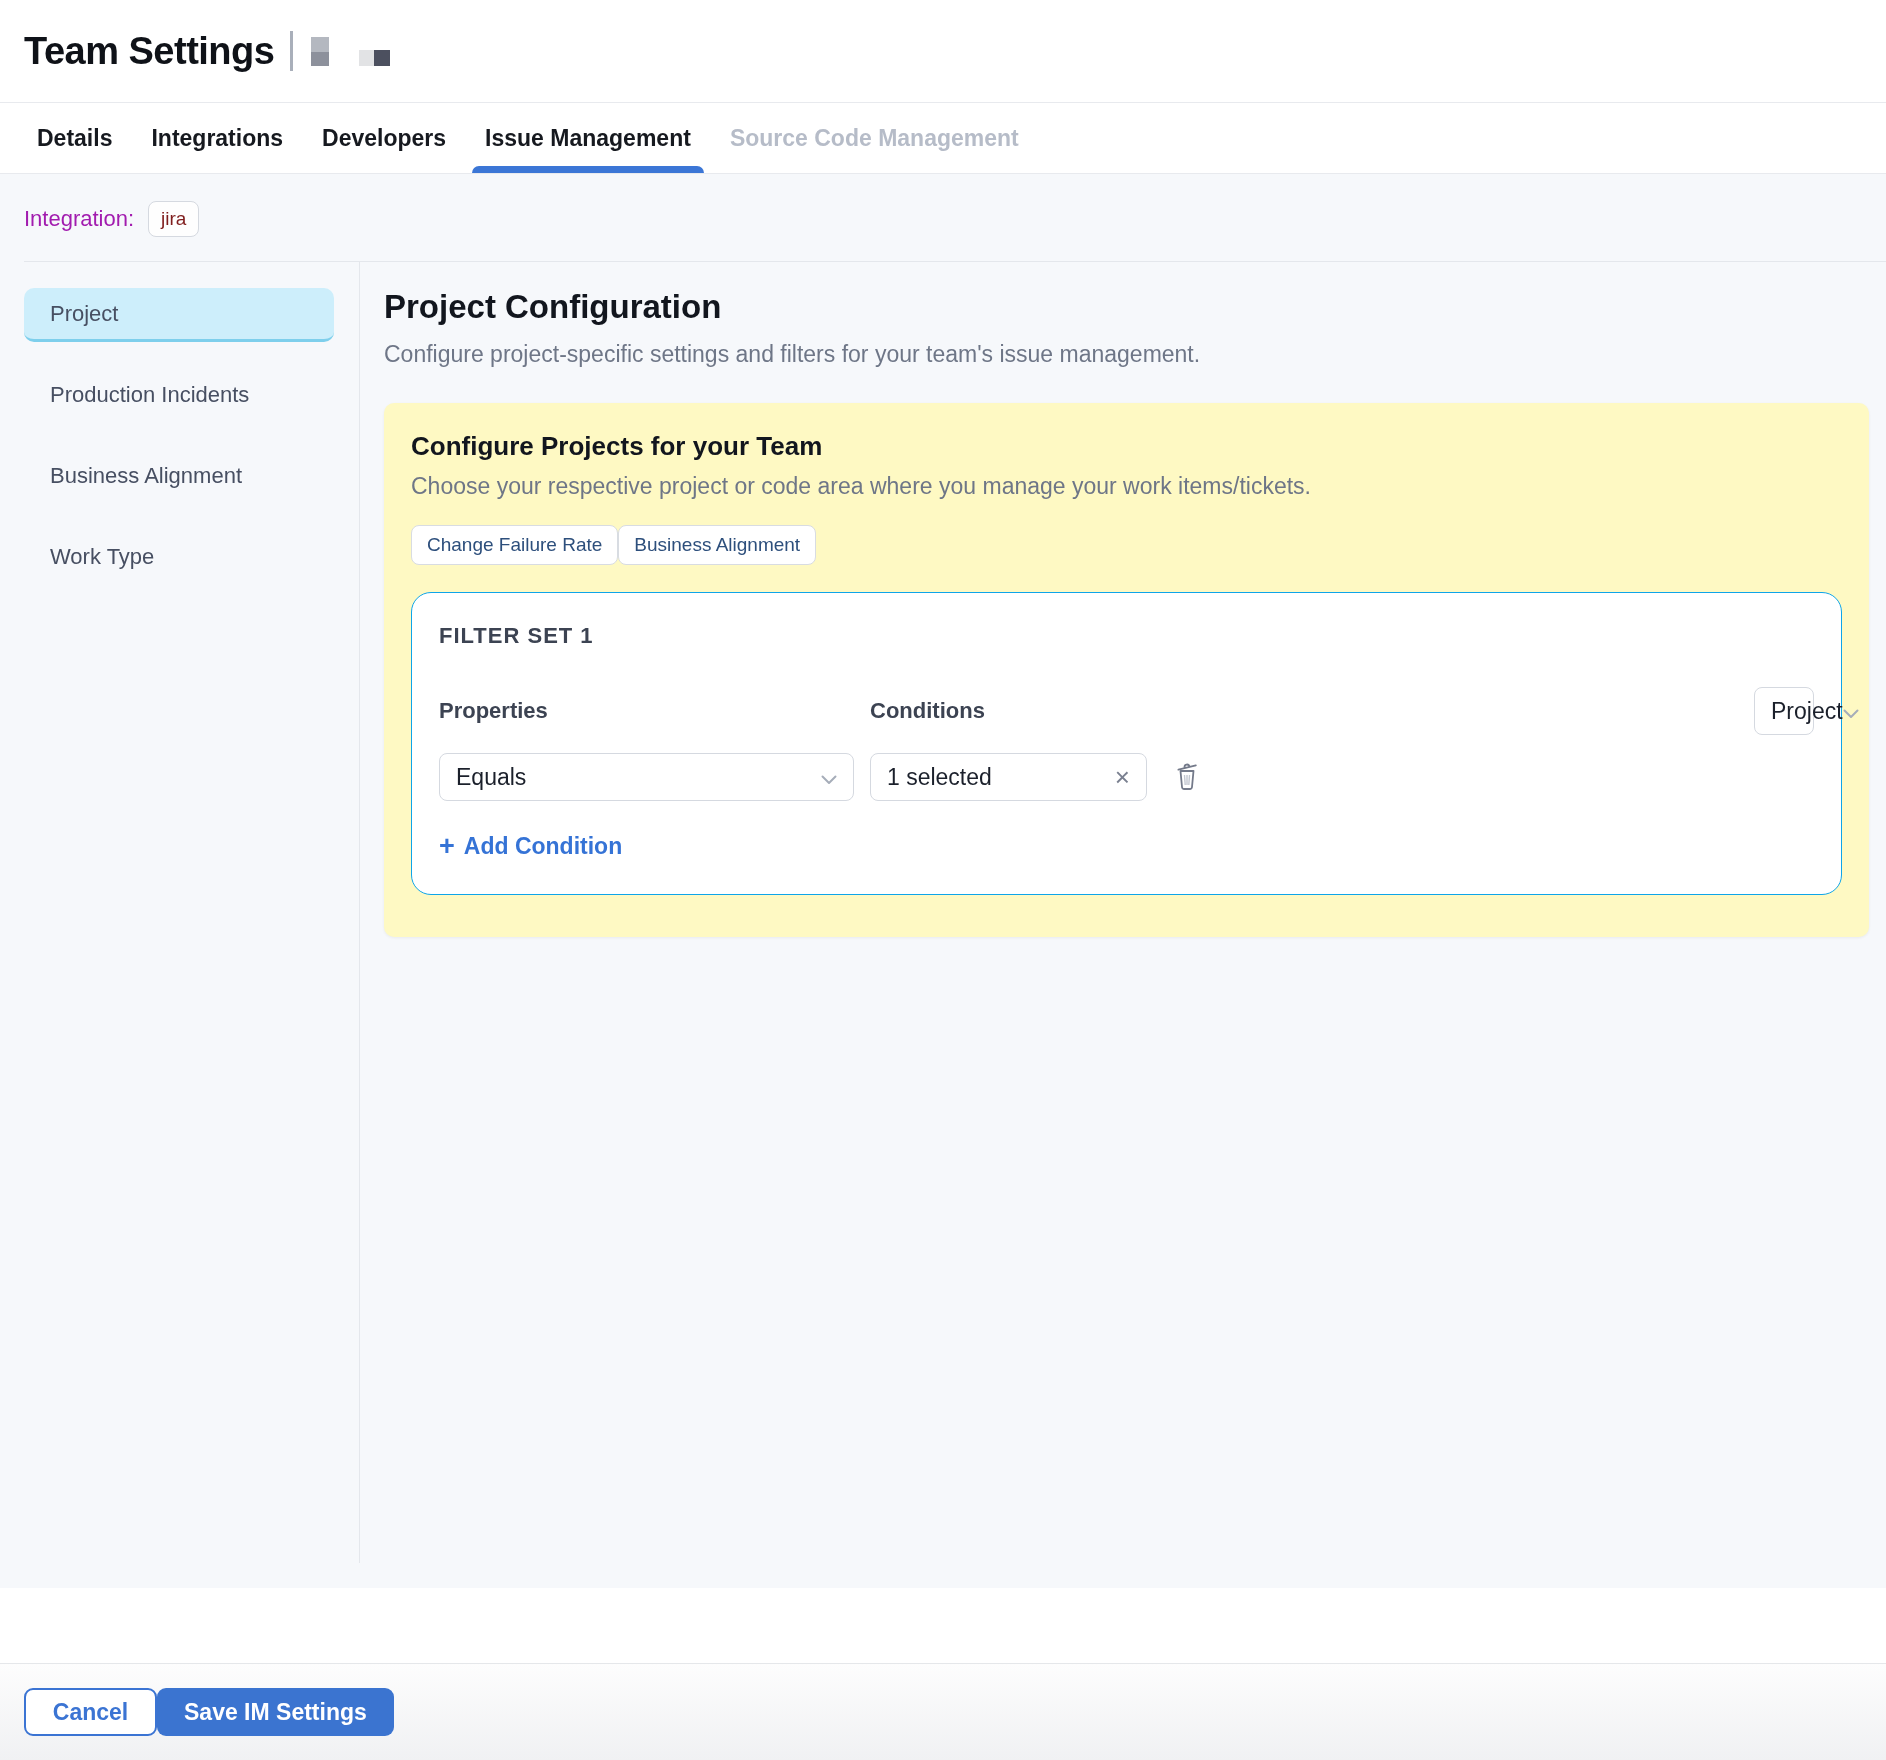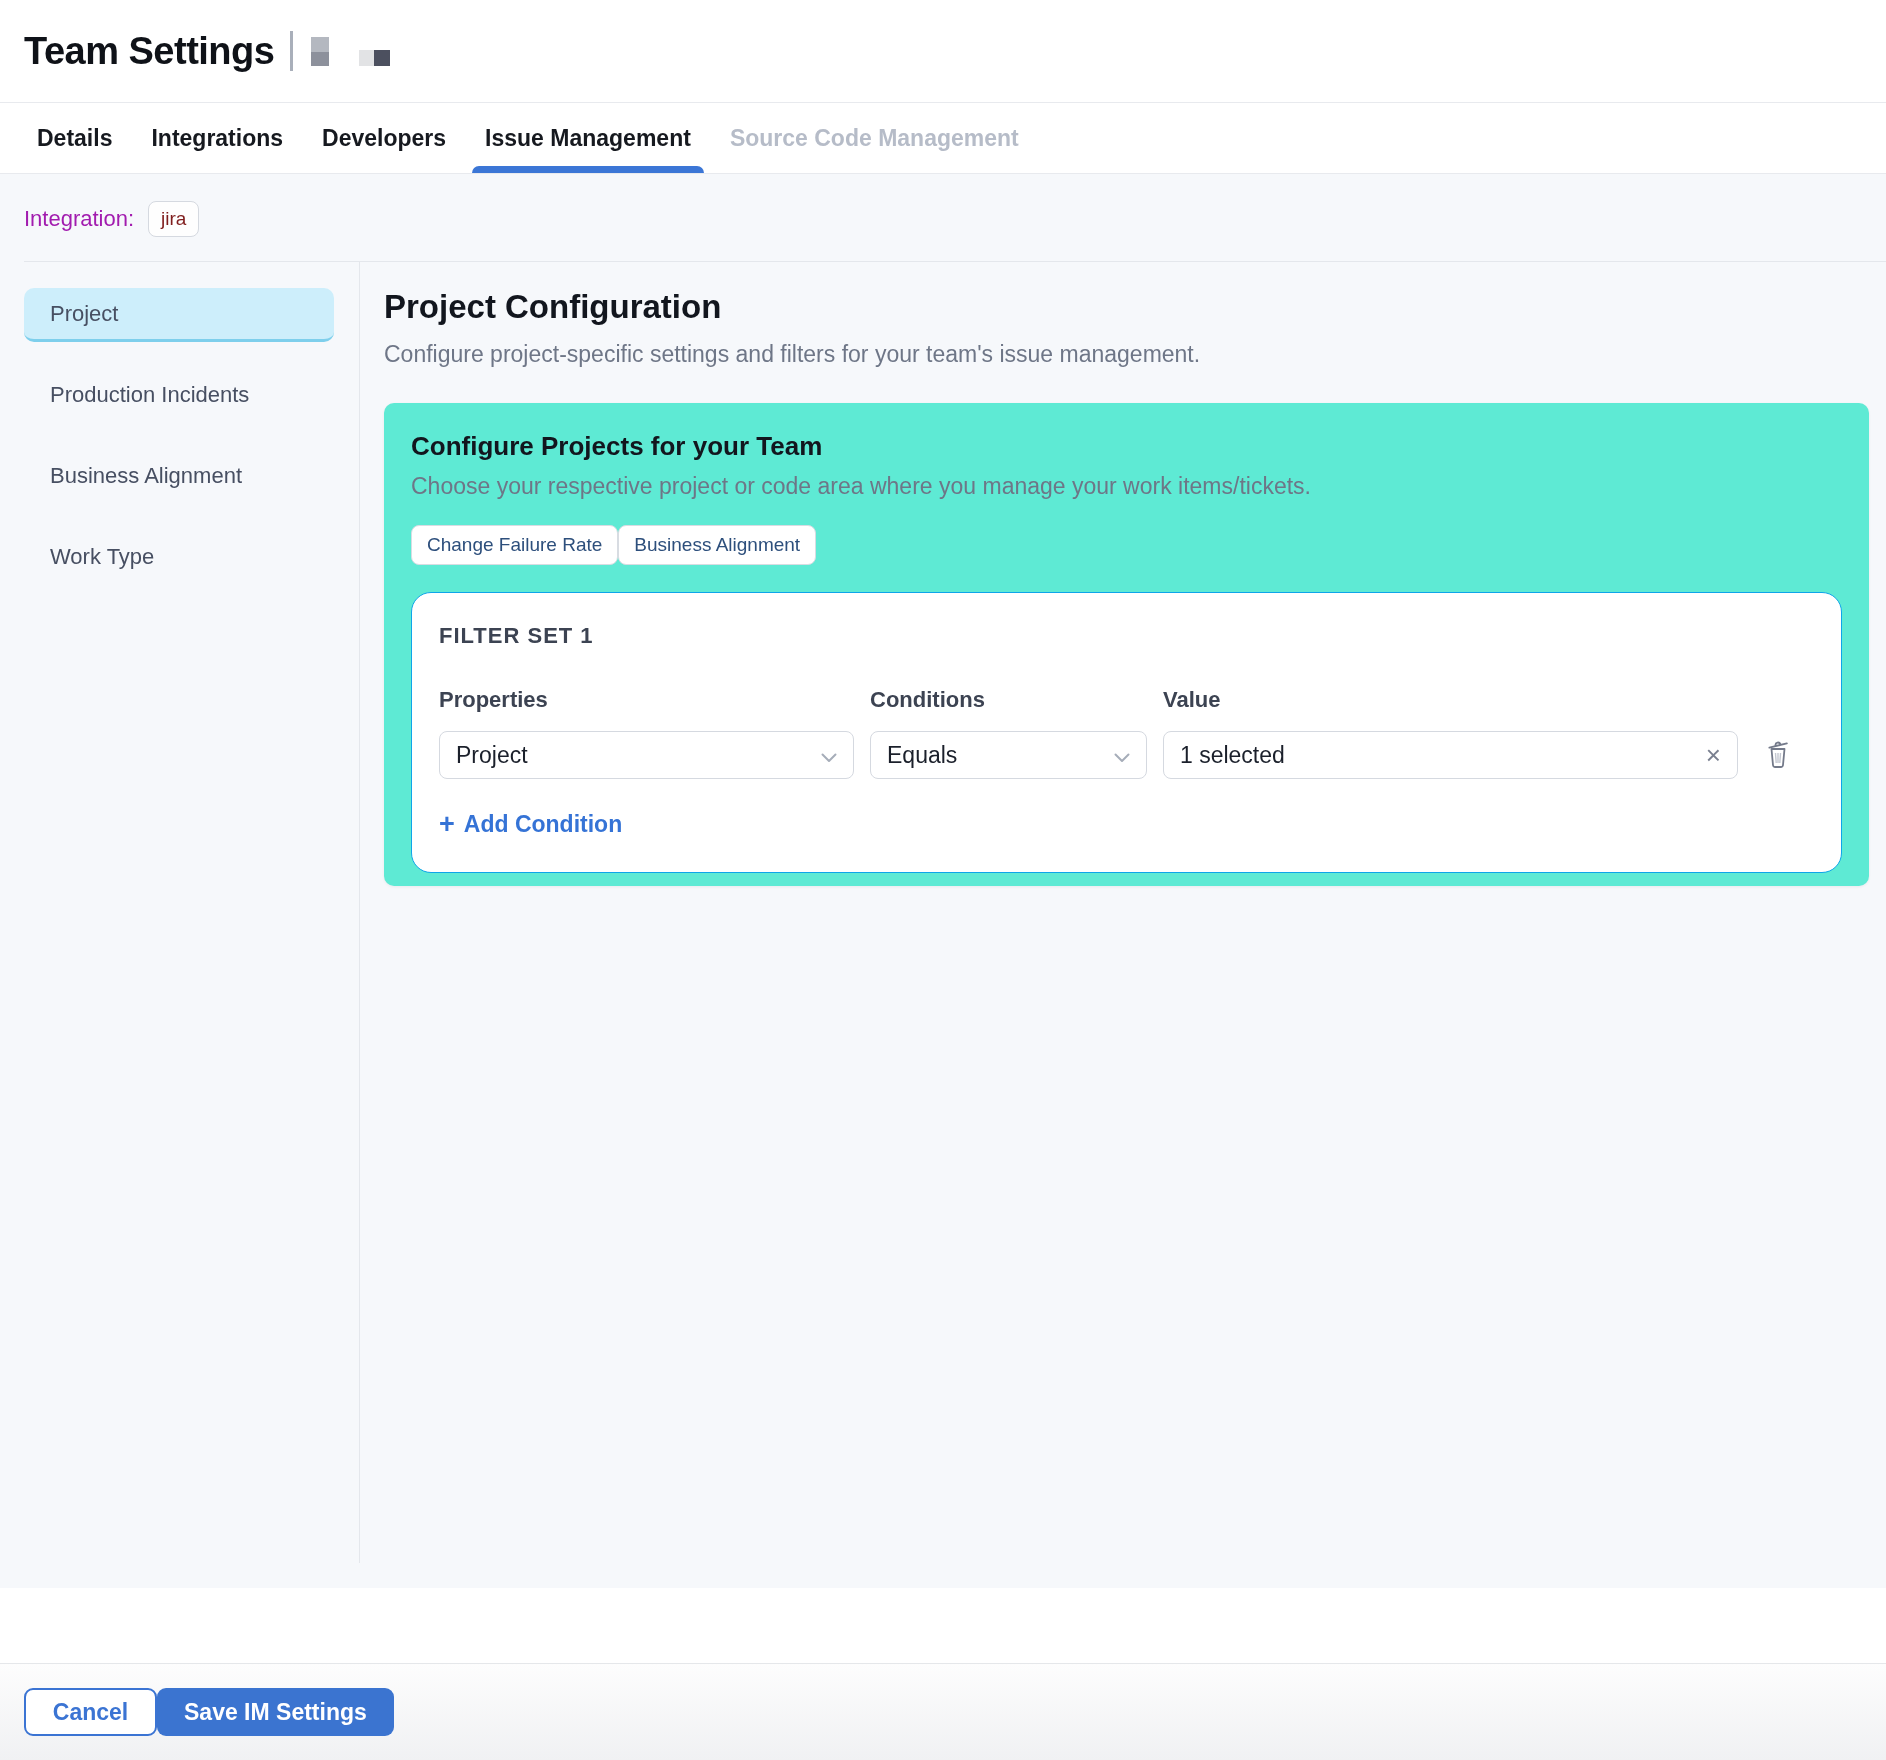--- a/index.html
+++ b/index.html
@@ -90,24 +90,24 @@
   .side-item.selected {
     background: #cdeefb;
     border-bottom: 3px solid #7ecfec;
   }
 
   .main { flex: 1 1 auto; padding: 26px 24px 0 24px; }
   .main-title { font-size: 33px; font-weight: 700; color: #12161e; margin-bottom: 15px; }
   .main-subtitle { font-size: 23px; color: #6e7687; margin-bottom: 35px; }
 
   .card {
-    background: #5eead4;
+    background: #fef9c3;
     border-radius: 10px;
     box-shadow: 0 1px 3px rgba(16,24,40,0.06);
-    padding: 28px 27px 13px 27px;
+    padding: 28px 27px 42px 27px;
   }
   .card-title { font-size: 26px; font-weight: 700; color: #12161e; margin-bottom: 11px; }
   .card-subtitle { font-size: 23px; color: #6e7687; margin-bottom: 25px; }
 
   .chips { display: flex; margin-bottom: 27px; }
   .chip {
     font-size: 19px; color: #2d4f7c;
     background: #ffffff;
     border: 1px solid #d8dce2;
     border-radius: 8px;
@@ -249,21 +249,20 @@
             <div class="chip">Change Failure Rate</div>
             <div class="chip">Business Alignment</div>
           </div>
 
           <div class="filter-box">
             <div class="filter-title">FILTER SET 1</div>
 
             <div class="filter-grid">
               <div class="col-label">Properties</div>
               <div class="col-label">Conditions</div>
-              <div class="col-label">Value</div>
               <div></div>
 
               <div class="select">
                 <span>Project</span>
                 <span class="chevron-svg">
                   <svg width="16" height="10" viewBox="0 0 16 10" fill="none">
                       <path d="M1.5 1.5 L8 8 L14.5 1.5" stroke="#a6adb9" stroke-width="2" stroke-linecap="round" stroke-linejoin="round"></path>
                     </svg>
                 </span>
               </div>

